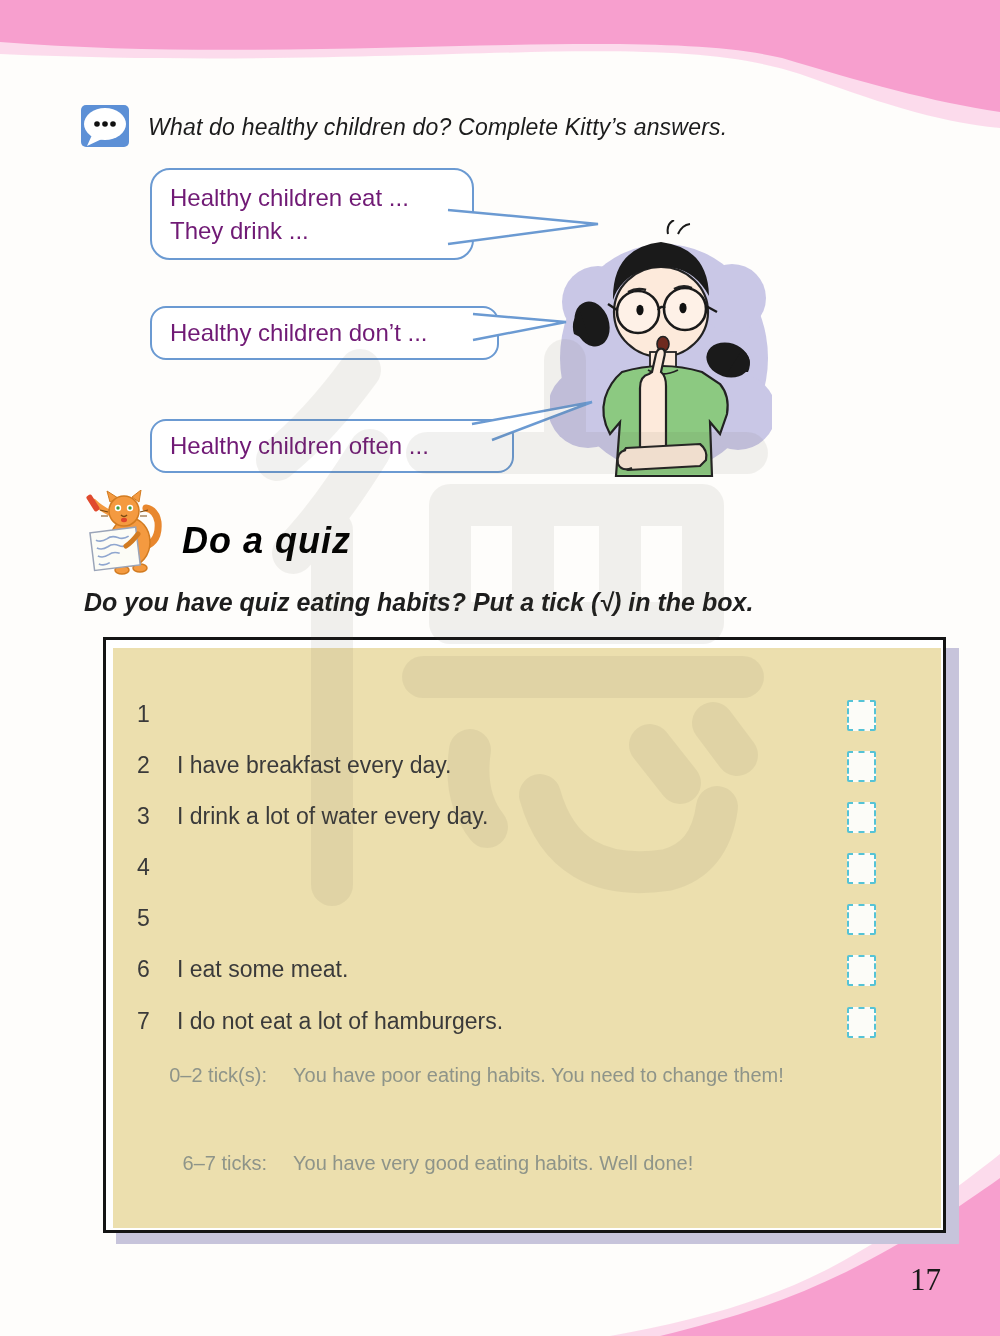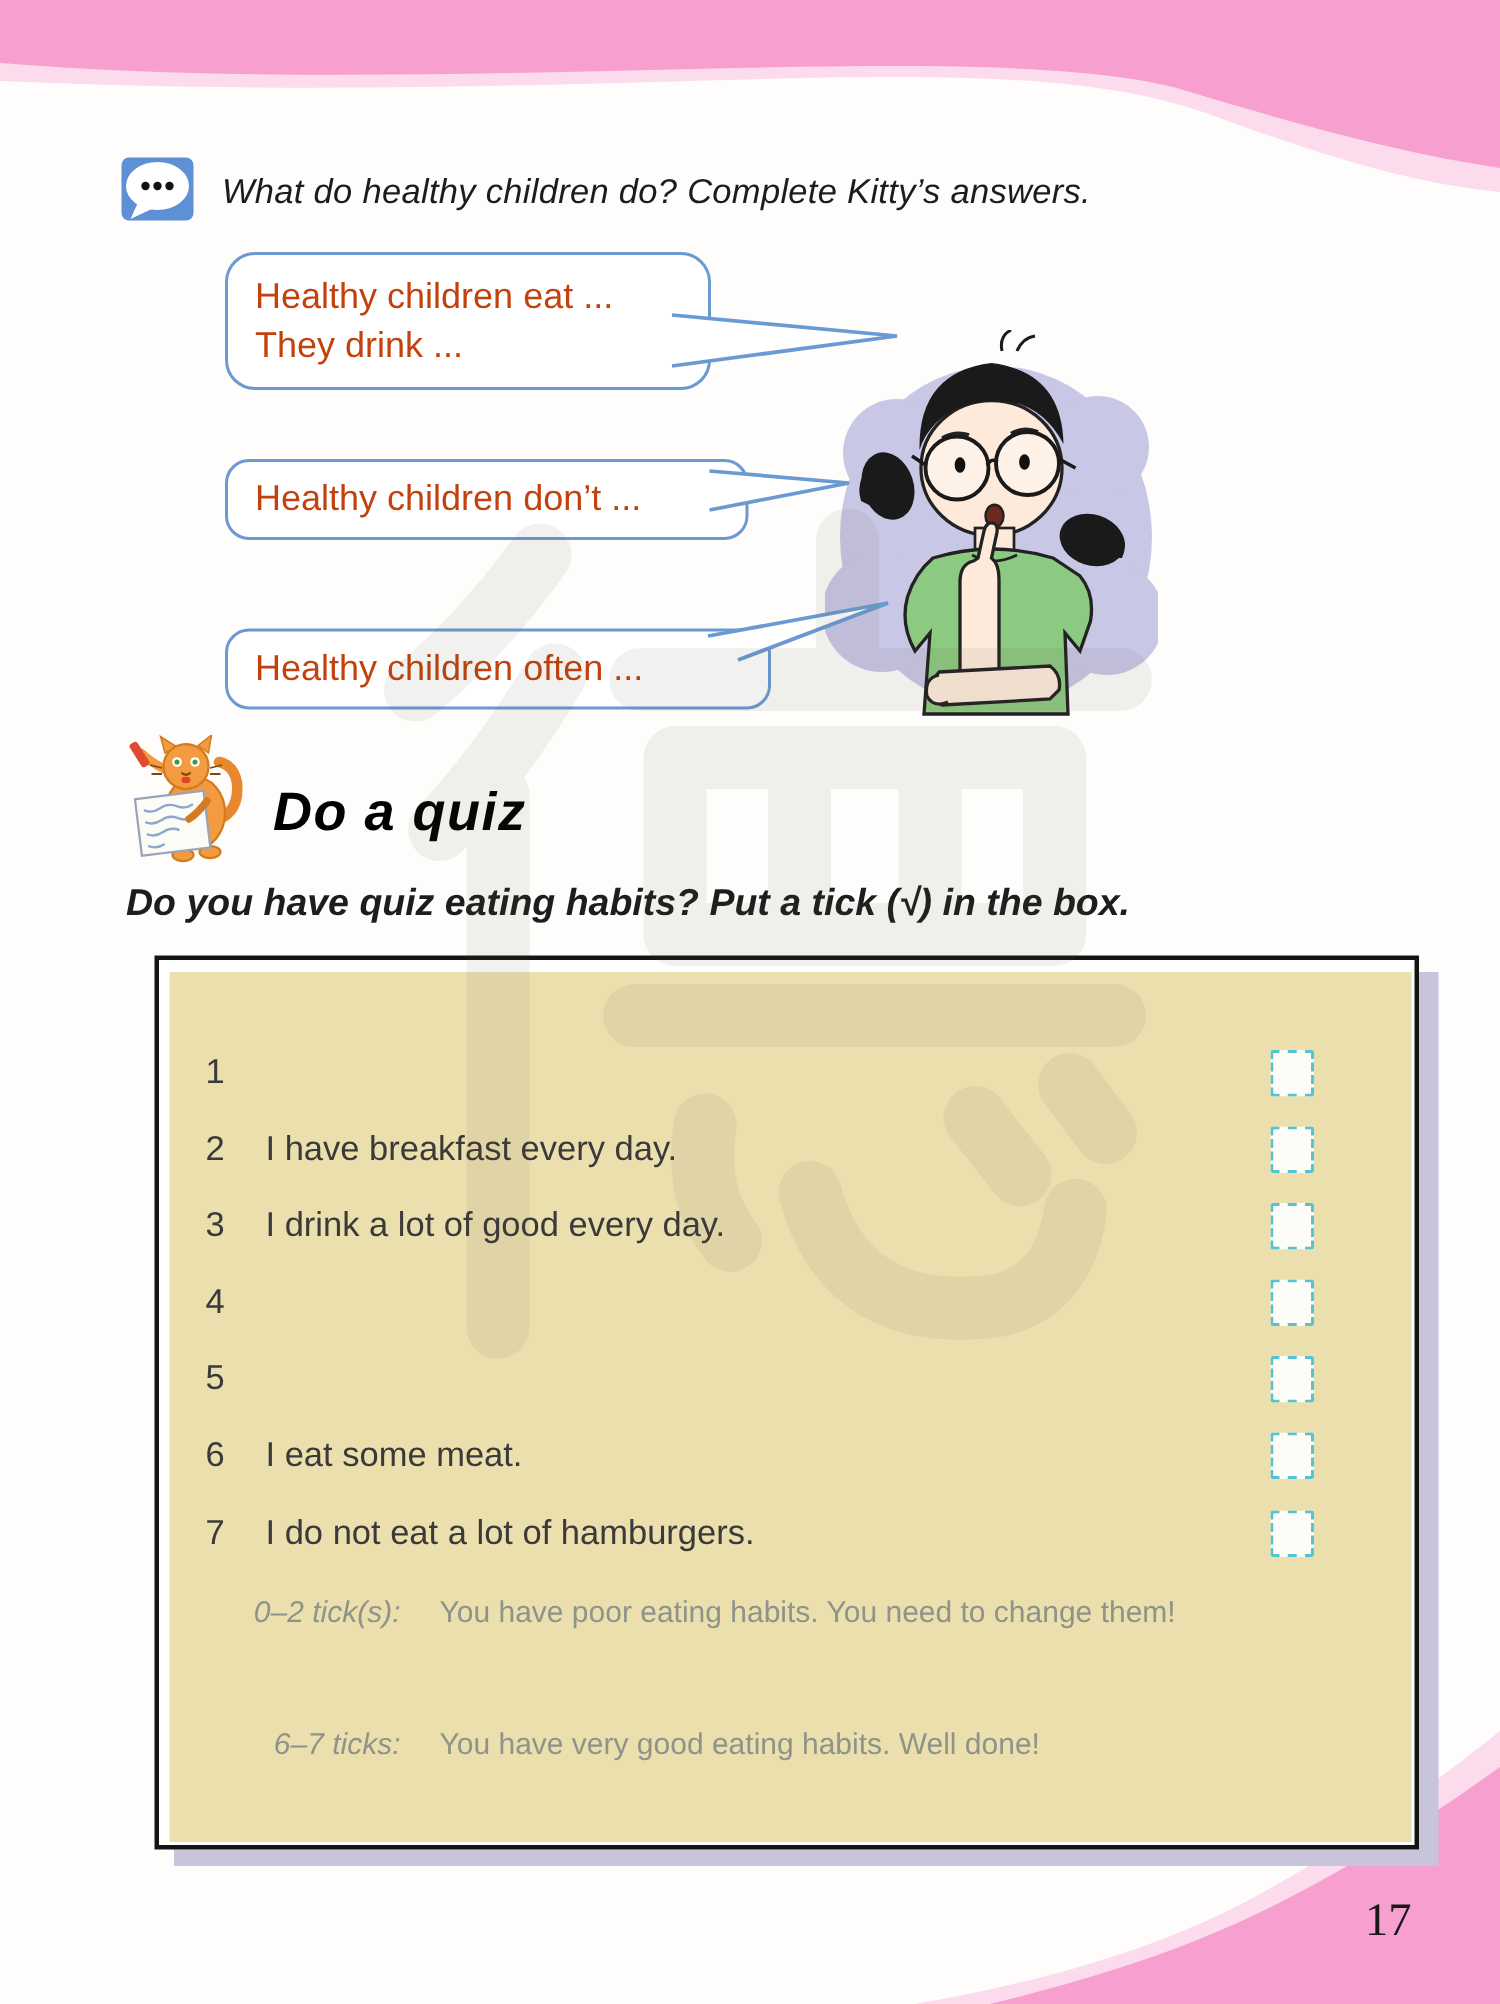--- a/index.html
+++ b/index.html
@@ -20,21 +20,21 @@
   #activity-header{left:80px;top:102px;display:flex;align-items:flex-start;z-index:5;}
   #activity-title{
     font-style:italic;font-size:23px;font-weight:400;letter-spacing:.2px;
     margin-left:16px;padding-top:12px;color:#1c1c1c;
   }
 
   
   .bubble{
     background:#fff;border:2.5px solid #6b9ad2;border-radius:16px;
     display:flex;flex-direction:column;justify-content:center;
-    padding-left:18px;font-size:24px;line-height:1.38;color:#c2410c;z-index:6;
+    padding-left:18px;font-size:24px;line-height:1.38;color:#701a75;z-index:6;
   }
   #bubble-1{left:150px;top:168px;width:302px;height:88px;border-radius:20px;}
   #bubble-2{left:150px;top:306px;width:327px;height:50px;}
   #bubble-3{left:150px;top:419px;width:342px;height:50px;}
   #bubble-tails{left:440px;top:150px;z-index:7;pointer-events:none;}
 
   
   #girl{left:550px;top:220px;z-index:4;}
 
   
@@ -60,21 +60,21 @@
     background:#ecdfae;
   }
   .quiz-row{position:absolute;height:34px;line-height:34px;font-size:23px;color:#3a3a3a;width:100%;}
   .quiz-num{position:absolute;left:24px;width:26px;}
   .quiz-text{position:absolute;left:64px;white-space:nowrap;}
   .checkbox{
     position:absolute;left:734px;width:25px;height:27px;
     background:#fcfcf8;border:2.5px dashed #55c3d6;border-radius:2px;
   }
   .score-row{position:absolute;height:28px;line-height:28px;font-size:20px;color:#8e9489;width:100%;}
-  .score-range{position:absolute;left:18px;width:136px;text-align:right;white-space:nowrap;font-style:italic;}
+  .score-range{position:absolute;left:18px;width:136px;text-align:right;white-space:nowrap;}
   .score-result{position:absolute;left:180px;white-space:nowrap;}
 
   
   #page-number{
     right:59px;bottom:38px;font-family:"Liberation Serif", serif;
     font-size:31px;color:#191919;z-index:8;
   }
 
   
   #watermark{left:235px;top:325px;z-index:40;pointer-events:none;opacity:.075;}
@@ -204,21 +204,21 @@
       <span class="quiz-num">1</span>
       <span class="checkbox" style="top:3px"></span>
     </div>
     <div class="quiz-row" style="top:100px">
       <span class="quiz-num">2</span>
       <span class="quiz-text">I have breakfast every day.</span>
       <span class="checkbox" style="top:3px"></span>
     </div>
     <div class="quiz-row" style="top:151px">
       <span class="quiz-num">3</span>
-      <span class="quiz-text">I drink a lot of good every day.</span>
+      <span class="quiz-text">I drink a lot of water every day.</span>
       <span class="checkbox" style="top:3px"></span>
     </div>
     <div class="quiz-row" style="top:202px">
       <span class="quiz-num">4</span>
       <span class="checkbox" style="top:3px"></span>
     </div>
     <div class="quiz-row" style="top:253px">
       <span class="quiz-num">5</span>
       <span class="checkbox" style="top:3px"></span>
     </div>

